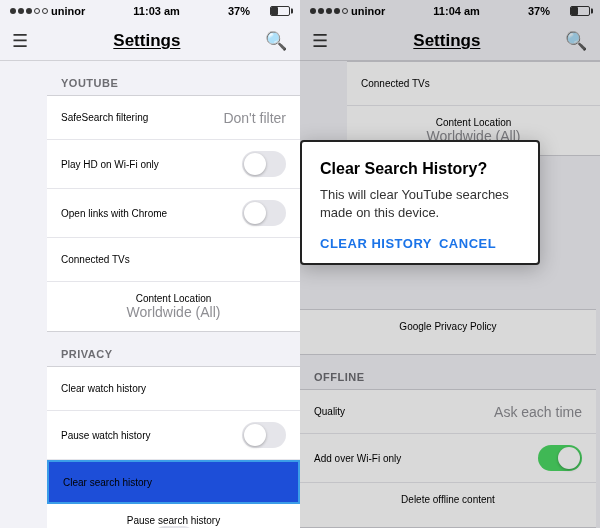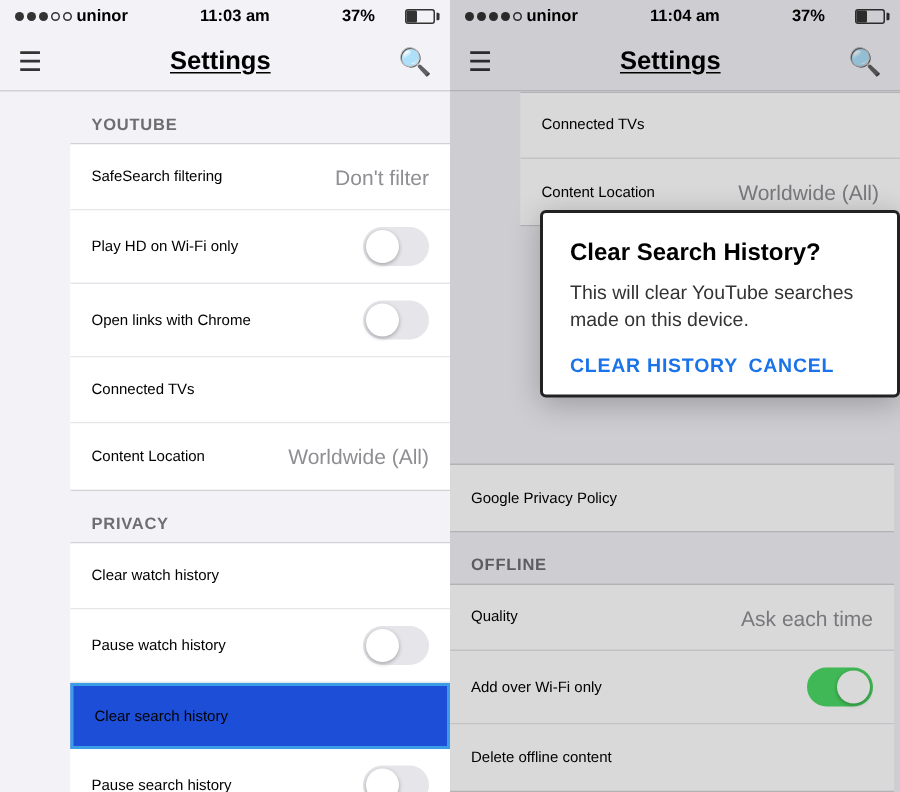--- a/index.html
+++ b/index.html
@@ -99,21 +99,21 @@
     }
     .settings-row {
       display: flex;
       align-items: center;
       justify-content: space-between;
       padding: 11px 14px;
       border-bottom: 1px solid #e5e5ea;
       background: #fff;
       min-height: 44px;
     }
-    .settings-row:last-child { border-bottom: none; }
+    .settings-row:last-child { border-bottom: none; flex-direction: column; }
     .settings-row.highlighted {
       border: 2px solid #3b9de8;
       background: #1d4ed8;
     }
     .row-label {
       font-size: 10px;
       color: #000;
     }
     .row-value {
       font-size: 14px;
@@ -155,21 +155,21 @@
       position: relative;
     }
 
     
     .dialog-overlay {
       position: absolute;
       top: 0; left: 0; right: 0; bottom: 0;
       background: rgba(0,0,0,0.15);
       display: flex;
       align-items: flex-start;
-      justify-content: flex-end;
+      justify-content: flex-start;
       padding-top: 140px;
       z-index: 10;
     }
     .dialog-box {
       background: #fff;
       border-radius: 4px;
       width: 240px;
       padding: 18px 18px 12px;
       box-shadow: 0 4px 20px rgba(0,0,0,0.25);
       border: 2px solid #222;

